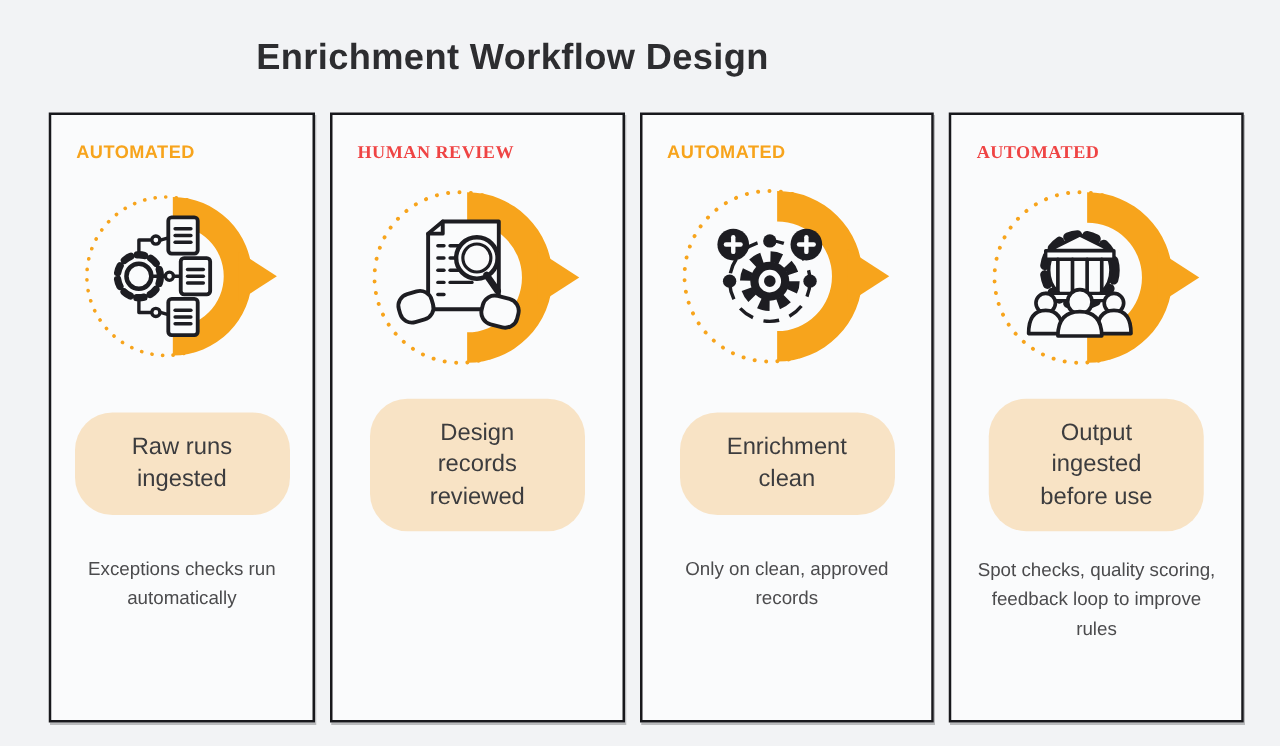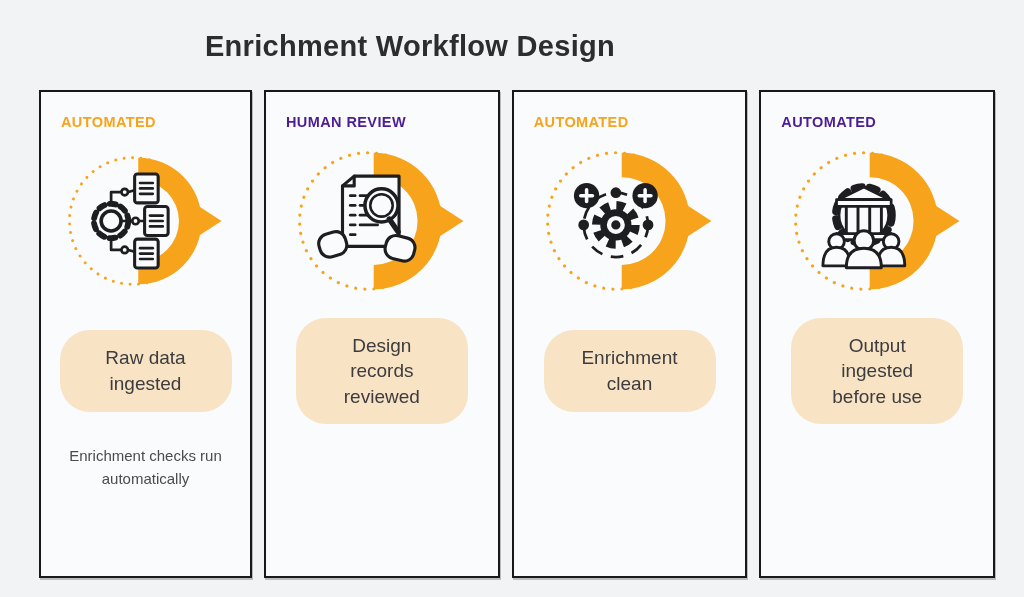--- a/index.html
+++ b/index.html
@@ -51,21 +51,21 @@
   .card.narrow{flex:0 0 213px;}
   .stage-label{
     align-self:flex-start;
     padding-left:6px;
     font-size:14.5px;
     font-weight:800;
     letter-spacing:.4px;
     white-space:nowrap;
   }
   .stage-label.orange{color:var(--accent-orange);}
-  .stage-label.dark{color:#4c1d95;}
+  .stage-label.dark{color:#ef4444;font-family:Liberation Serif, serif;}
   .motif{
     margin-top:12px;
     width:100%;
     height:158px;
     display:flex;
     justify-content:center;
   }
   .motif svg{display:block;max-width:100%;height:100%;}
   .pill-slot{
     height:126px;
@@ -136,23 +136,23 @@
           <g>
             <rect x="88" y="100" width="26" height="32" rx="3" fill="var(--card-bg)" stroke-width="3.4"></rect>
             <line x1="94" y1="110" x2="108" y2="110"></line>
               <line x1="94" y1="116" x2="108" y2="116"></line>
               <line x1="94" y1="122" x2="108" y2="122"></line>
           </g>
         </g>
       </svg>
     </div>
     <div class="pill-slot">
-      <div class="pill">Raw data ingested</div>
-    </div>
-    <p class="desc">Enrichment checks run automatically</p>
+      <div class="pill">Raw runs ingested</div>
+    </div>
+    <p class="desc">Exceptions checks run automatically</p>
   </section>
 
   <section class="card">
     <div class="stage-label dark">HUMAN REVIEW</div>
     <div class="motif">
       <svg viewBox="0 0 200 160" width="195" height="156">
         <circle cx="86" cy="80" r="70" fill="none" stroke="var(--accent-orange)" stroke-width="3.2" stroke-linecap="round" stroke-dasharray="0.1 9.3"></circle>
         <path fill="var(--accent-orange)" d="M 92 10 A 70 70 0 0 1 92 150 L 92 125 A 45 45 0 0 0 92 35 Z"></path>
         <polygon fill="var(--accent-orange)" points="150,58 184,80 150,102"></polygon>
         <g fill="none" stroke="var(--icon-stroke)" stroke-width="3.2" stroke-linejoin="round" stroke-linecap="round">
@@ -206,20 +206,21 @@
             <circle cx="116" cy="54" r="13" fill="var(--icon-stroke)"></circle>
             <line x1="110" y1="54" x2="122" y2="54" stroke="var(--card-bg)" stroke-width="3.6" stroke-linecap="round"></line>
             <line x1="116" y1="48" x2="116" y2="60" stroke="var(--card-bg)" stroke-width="3.6" stroke-linecap="round"></line>
           </g>
         </g>
       </svg>
     </div>
     <div class="pill-slot">
       <div class="pill">Enrichment clean</div>
     </div>
+    <p class="desc">Only on clean, approved records</p>
   </section>
 
   <section class="card">
     <div class="stage-label dark">AUTOMATED</div>
     <div class="motif">
       <svg viewBox="0 0 200 160" width="195" height="156">
         <circle cx="86" cy="80" r="70" fill="none" stroke="var(--accent-orange)" stroke-width="3.2" stroke-linecap="round" stroke-dasharray="0.1 9.3"></circle>
         <path fill="var(--accent-orange)" d="M 92 10 A 70 70 0 0 1 92 150 L 92 125 A 45 45 0 0 0 92 35 Z"></path>
         <polygon fill="var(--accent-orange)" points="150,58 184,80 150,102"></polygon>
         <g fill="none" stroke="var(--icon-stroke)" stroke-width="3" stroke-linejoin="round" stroke-linecap="round">
@@ -239,15 +240,16 @@
             <path d="M 100 126 Q 100 107 114 107 Q 128 107 128 126 Z" fill="var(--card-bg)"></path>
             <circle cx="86" cy="100" r="10" fill="var(--card-bg)"></circle>
             <path d="M 68 128 Q 68 108 86 108 Q 104 108 104 128 Z" fill="var(--card-bg)"></path>
           </g>
         </g>
       </svg>
     </div>
     <div class="pill-slot">
       <div class="pill">Output ingested before use</div>
     </div>
+    <p class="desc">Spot checks, quality scoring, feedback loop to improve rules</p>
   </section>
 
 </div>
 
 </body></html>

